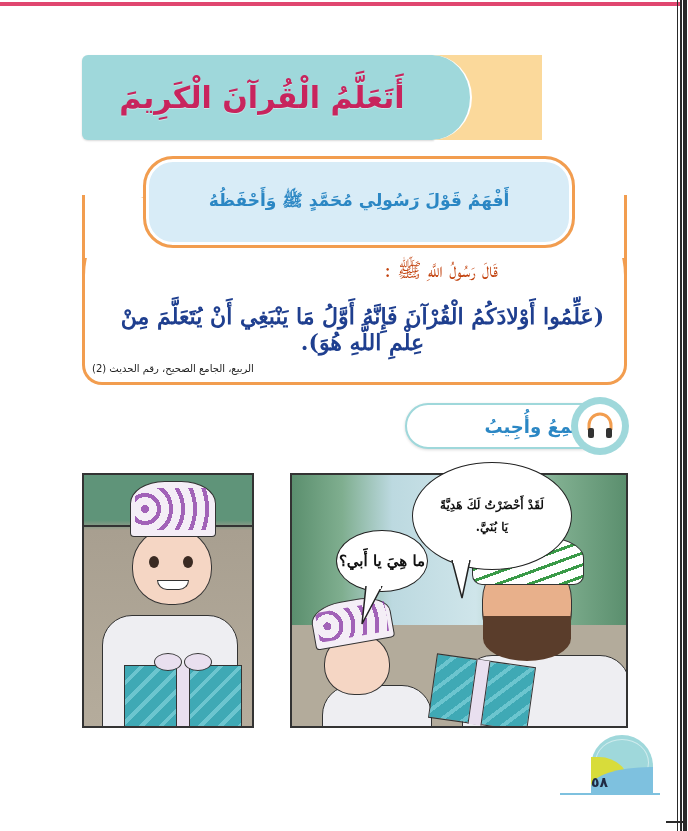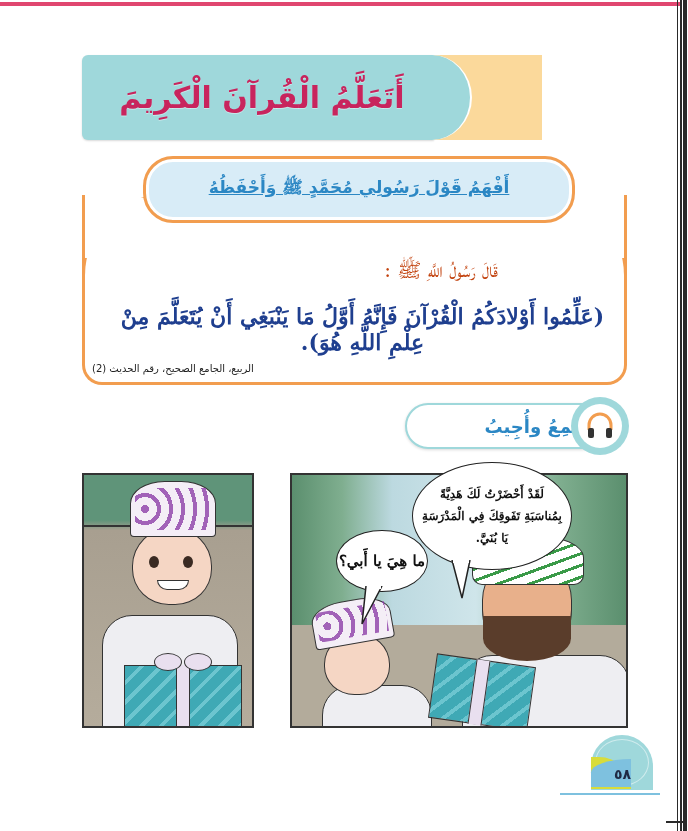--- a/index.html
+++ b/index.html
@@ -19,21 +19,21 @@
     .title-main-cap { position: absolute; left: 310px; top: 0; width: 80px; height: 85px; background: #9fd8db; border-radius: 0 50% 50% 0 / 0 50% 50% 0; border-right: 2px solid #ffffff; }
     .lesson-tab { position: absolute; right: 0; top: 0; width: 98px; height: 85px; background: #f29d4f; border-radius: 30px 6px 6px 30px; border-left: 2px solid #ffffff; display: flex; flex-direction: column; align-items: center; justify-content: center; color: #ffffff; font-weight: bold; font-size: 19px; line-height: 26px; direction: rtl; }
     .title-text { position: absolute; left: 30px; top: 0; width: 300px; height: 85px; display: flex; align-items: center; justify-content: center; direction: rtl; color: #c8245d; font-weight: bold; font-size: 30px; text-shadow: 0 1px 0 rgba(255,255,255,0.4); }
 
     
     .hadith-frame { position: absolute; left: 82px; top: 195px; width: 545px; height: 190px; border: 3px solid #f29d4f; border-top: none; border-radius: 0 0 20px 20px; }
     .hadith-frame-arc-left { position: absolute; left: 82px; top: 195px; width: 80px; height: 80px; border-left: 3px solid #f29d4f; border-top: 3px solid #f29d4f; border-radius: 80px 0 0 0; }
     .hadith-frame-arc-right { position: absolute; left: 547px; top: 195px; width: 80px; height: 80px; border-right: 3px solid #f29d4f; border-top: 3px solid #f29d4f; border-radius: 0 80px 0 0; }
     .hadith-cover { position: absolute; left: 85px; top: 198px; width: 539px; height: 60px; background: #fff; }
 
-    .subtitle-box { position: absolute; left: 143px; top: 156px; width: 432px; height: 67px; background: #d8ecf7; border: 3px solid #f29d4f; border-radius: 30px; box-shadow: inset 0 0 0 3px #ffffff; display: flex; align-items: center; justify-content: center; direction: rtl; color: #2b87c4; font-weight: bold; font-size: 17px; text-decoration: underline; }
+    .subtitle-box { position: absolute; left: 143px; top: 156px; width: 432px; height: 92px; background: #d8ecf7; border: 3px solid #f29d4f; border-radius: 30px; box-shadow: inset 0 0 0 3px #ffffff; display: flex; align-items: center; justify-content: center; direction: rtl; color: #2b87c4; font-weight: bold; font-size: 17px; }
 
     .hadith-intro { position: absolute; right: 190px; top: 258px; direction: rtl; font-family: "DejaVu Serif", serif; font-size: 20px; color: #c2410c; }
     .hadith-text { position: absolute; left: 110px; top: 303px; width: 505px; text-align: center; direction: rtl; font-family: "DejaVu Serif", serif; font-size: 22px; font-weight: bold; color: #1f3f8f; }
     .hadith-source { position: absolute; left: 92px; top: 363px; direction: rtl; font-family: "DejaVu Sans", sans-serif; font-size: 10px; color: #222; }
 
     
     .listen-pill { position: absolute; left: 405px; top: 403px; width: 200px; height: 46px; border: 2px solid #9fd8db; border-radius: 23px; background: #fff; box-shadow: 0 1px 3px rgba(0,0,0,0.15); display: flex; align-items: center; justify-content: flex-start; padding-left: 38px; direction: rtl; color: #2b87c4; font-weight: bold; font-size: 18px; }
     .listen-icon-wrap { position: absolute; left: 571px; top: 397px; width: 58px; height: 58px; border-radius: 50%; background: #9fd8db; display: flex; align-items: center; justify-content: center; }
     .listen-icon-inner { width: 44px; height: 44px; border-radius: 50%; background: #ffffff; display: flex; align-items: center; justify-content: center; }
 
@@ -57,21 +57,21 @@
     .adult-face { position: absolute; background: #e8b08b; border: 1.5px solid #333; border-radius: 40% 40% 50% 50%; }
 
     .bubble { position: absolute; background: #ffffff; border: 1.5px solid #222; border-radius: 50%; display: flex; align-items: center; justify-content: center; text-align: center; direction: rtl; font-family: "DejaVu Serif", serif; color: #111; }
     .bubble-dad { left: 412px; top: 462px; width: 160px; height: 108px; font-size: 12px; line-height: 22px; font-weight: bold; }
     .bubble-son { left: 336px; top: 530px; width: 92px; height: 62px; font-size: 15px; font-weight: bold; }
 
     
     .page-badge { position: absolute; left: 591px; top: 735px; width: 62px; height: 60px; }
     .badge-top { position: absolute; left: 0; top: 0; width: 62px; height: 55px; background: #9fd8db; border-radius: 31px 31px 0 0; }
     .badge-yellow { position: absolute; left: 0; top: 22px; width: 40px; height: 32px; background: #d8dc3a; border-radius: 0 60px 0 0; }
-    .badge-blue { position: absolute; left: 0; top: 24px; width: 40px; height: 28px; background: #7ec1df; border-radius: 60px 0 0 0 / 20px 0 0 0; display: flex; align-items: center; justify-content: flex-end; }
+    .badge-blue { position: absolute; left: 0; top: 32px; width: 62px; height: 28px; background: #7ec1df; border-radius: 60px 0 0 0 / 20px 0 0 0; display: flex; align-items: center; justify-content: flex-start; }
     .badge-swirl { position: absolute; inset: 4px; border-radius: 50%; border: 1px solid rgba(255,255,255,0.5); }
     .page-num { font-size: 14px; font-weight: bold; color: #1f2a44; padding-top: 2px; }
     .badge-line { position: absolute; left: 560px; top: 793px; width: 100px; height: 2px; background: #7ec1df; }
   </style>
 </head>
 <body>
 
 <div class="top-rule"></div>
 <div class="right-edge-3"></div>
 <div class="right-edge-1"></div>
@@ -141,21 +141,20 @@
       <div class="cap-pattern"></div>
     </div>
 
   <div class="char gift" style="left:140px; top:185px; width:100px; height:65px; transform:rotate(8deg);"></div>
   <div class="char ribbon-v" style="left:180px; top:185px; width:14px; height:65px; transform:rotate(8deg);"></div>
 </div>
 
 <div class="bubble bubble-dad">
   <div>
     <div>لَقَدْ أَحْضَرْتُ لَكَ هَدِيَّةً</div>
-    <div>بِمُناسَبَةِ تَفَوقِكَ فِي الْمَدْرَسَةِ</div>
     <div>يَا بُنَيَّ.</div>
   </div>
 </div>
 <svg style="position:absolute; left:448px; top:560px;" width="30" height="40">
   <path d="M4 0 L14 38 L22 0" fill="#fff" stroke="#222" stroke-width="1.5"></path>
   <rect x="5" y="0" width="16" height="3" fill="#fff"></rect>
 </svg>
 
 <div class="bubble bubble-son">
   <span>ما هِيَ يا أَبي؟</span>

